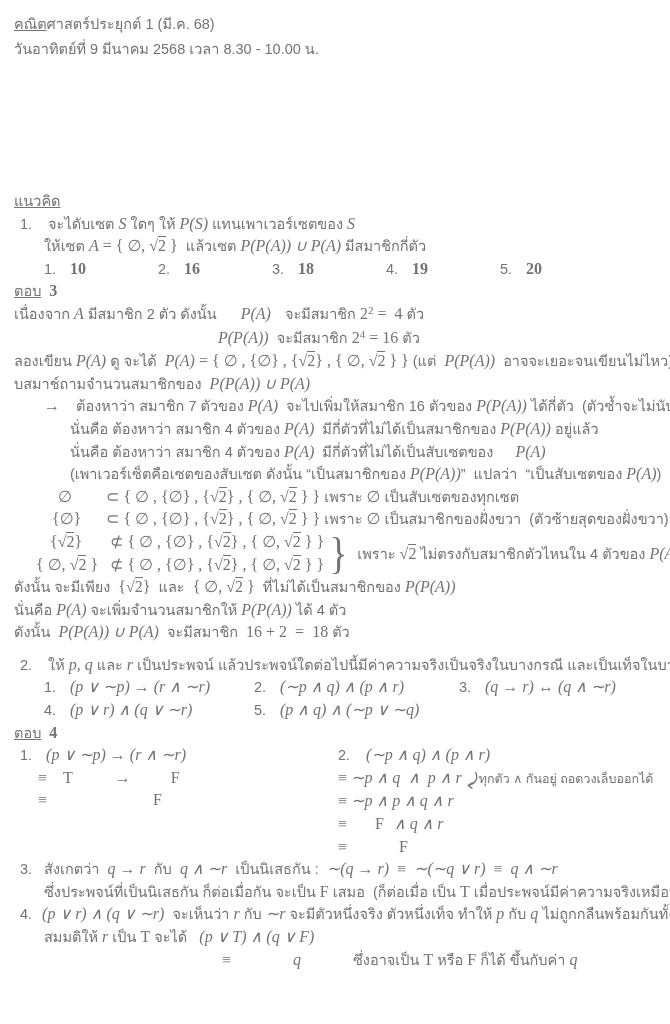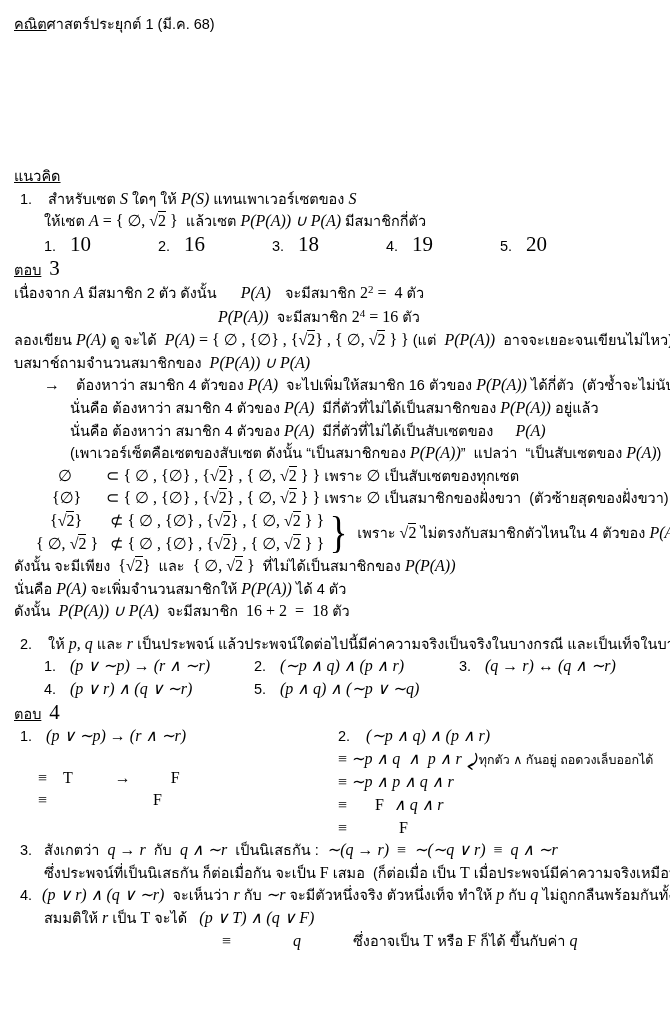--- a/index.html
+++ b/index.html
@@ -1,28 +1,28 @@
 <!DOCTYPE html>
 <html><head>
 <meta charset="utf-8">
 <style>
   *{margin:0;padding:0;box-sizing:border-box}
   html,body{background:#ffffff}
-  .page{width:670px;height:1024px;background:#ffffff;color:#000000;
+  .page{width:670px;height:1024px;background:#ffffff;color:#737373;
         font-family:"Liberation Sans",sans-serif;font-size:14.5px;
         padding:12px 6px 0 14px;overflow:hidden;position:relative}
   .hdr .line{line-height:25px}
   .line{line-height:22.6px;min-height:22.6px;white-space:pre}
   .sp{display:inline-block}
   .cell{display:inline-block;white-space:pre}
   .seg-t{font-family:"Liberation Sans",sans-serif}
   .seg-u{text-decoration:underline}
   .seg-m{font-family:"Liberation Serif",serif;font-style:italic;font-size:16px}
   .seg-n{font-family:"Liberation Serif",serif;font-size:16px}
-  .seg-b{font-family:"Liberation Serif",serif;font-size:21px;font-weight:normal}
+  .seg-b{font-family:"Liberation Serif",serif;font-size:16px;font-weight:bold}
   .seg-sup{font-family:"Liberation Serif",serif;font-size:11px;position:relative;top:-5px}
   .rad{border-top:1.3px solid currentColor}
   .opt-row{display:flex}
   .opt{display:inline-block}
   .opt-num{display:inline-block;width:26px}
   .cols{display:flex;align-items:flex-start}
   .col{flex:0 0 auto}
   .note-wrap{display:inline-block;margin-left:2px}
   .curve-arrow{width:15px;height:19px;vertical-align:-7px}
   .note-text{font-size:12.5px}
@@ -30,33 +30,34 @@
   .big-brace{font-family:"Liberation Serif",serif;font-size:44px;line-height:1;
              font-weight:400;margin:0 8px 0 4px;transform:scaleX(.85)}
   .brace-note{white-space:pre}
 </style>
 </head>
 <body>
 
 <div class="page">
   <header class="hdr">
     <div class="line"><span class="seg-u">คณิต</span><span>ศาสตร์ประยุกต์ 1 (มี.ค. 68)</span></div>
+    <div class="line">วันอาทิตย์ที่ 9 มีนาคม 2568 เวลา 8.30 - 10.00 น.</div>
   </header>
   <main id="doc-body">
       <div style="height: 128px;"></div>
       <div class="line"><span class="seg-u">แนวคิด</span></div>
-      <div class="line" style="padding-left: 6px;"><span class="seg-t">1.</span><span class="sp" style="width: 16px;"></span><span class="seg-t">สำหรับเซต </span><span class="seg-m">S</span><span class="seg-t"> ใดๆ ให้ </span><span class="seg-m">P(S)</span><span class="seg-t"> แทนเพาเวอร์เซตของ </span><span class="seg-m">S</span></div>
+      <div class="line" style="padding-left: 6px;"><span class="seg-t">1.</span><span class="sp" style="width: 16px;"></span><span class="seg-t">จะไดับเซต </span><span class="seg-m">S</span><span class="seg-t"> ใดๆ ให้ </span><span class="seg-m">P(S)</span><span class="seg-t"> แทนเพาเวอร์เซตของ </span><span class="seg-m">S</span></div>
       <div class="line" style="padding-left: 30px;"><span class="seg-t">ให้เซต </span><span class="seg-m">A</span><span class="seg-n"> = { ∅, </span><span class="seg-n">√<span class="rad">2</span></span><span class="seg-n"> }</span><span class="seg-t">  แล้วเซต </span><span class="seg-m">P(P(A)) ∪ P(A)</span><span class="seg-t"> มีสมาชิกกี่ตัว</span></div>
       <div class="line opt-row" style="padding-left: 30px;"><span class="opt" style="width: 114px;"><span class="opt-num">1.</span><span class="seg-b">10</span></span><span class="opt" style="width: 114px;"><span class="opt-num">2.</span><span class="seg-b">16</span></span><span class="opt" style="width: 114px;"><span class="opt-num">3.</span><span class="seg-b">18</span></span><span class="opt" style="width: 114px;"><span class="opt-num">4.</span><span class="seg-b">19</span></span><span class="opt" style="width: 114px;"><span class="opt-num">5.</span><span class="seg-b">20</span></span></div>
       <div class="line"><span class="seg-u">ตอบ</span><span class="sp" style="width: 8px;"></span><span class="seg-b">3</span></div>
       <div class="line"><span class="seg-t">เนื่องจาก </span><span class="seg-m">A</span><span class="seg-t"> มีสมาชิก 2 ตัว ดังนั้น</span><span class="sp" style="width: 24px;"></span><span class="seg-m">P(A)</span><span class="sp" style="width: 14px;"></span><span class="seg-t">จะมีสมาชิก </span><span class="seg-n">2</span><span class="seg-sup">2</span><span class="seg-n"> =  4 </span><span class="seg-t">ตัว</span></div>
       <div class="line" style="padding-left: 204px;"><span class="seg-m">P(P(A))</span><span class="sp" style="width: 8px;"></span><span class="seg-t">จะมีสมาชิก </span><span class="seg-n">2</span><span class="seg-sup">4</span><span class="seg-n"> = 16 </span><span class="seg-t">ตัว</span></div>
       <div class="line"><span class="seg-t">ลองเขียน </span><span class="seg-m">P(A)</span><span class="seg-t"> ดู จะได้  </span><span class="seg-m">P(A)</span><span class="seg-n"> = { ∅ , {∅} , {</span><span class="seg-n">√<span class="rad">2</span></span><span class="seg-n">} , { ∅, </span><span class="seg-n">√<span class="rad">2</span></span><span class="seg-n"> } }</span><span class="seg-t"> (แต่  </span><span class="seg-m">P(P(A))</span><span class="seg-t">  อาจจะเยอะจนเขียนไม่ไหว)</span></div>
       <div class="line"><span class="seg-t">บสมาช์ถามจำนวนสมาชิกของ  </span><span class="seg-m">P(P(A)) ∪ P(A)</span></div>
-      <div class="line" style="padding-left: 30px;"><span class="seg-n">→</span><span class="sp" style="width: 16px;"></span><span class="seg-t">ต้องหาว่า สมาชิก 4 ตัวของ </span><span class="seg-m">P(A)</span><span class="seg-t">  จะไปเพิ่มให้สมาชิก 16 ตัวของ </span><span class="seg-m">P(P(A))</span><span class="seg-t"> ได้กี่ตัว  (ตัวซ้ำจะไม่นับเพิ่ม)</span></div>
+      <div class="line" style="padding-left: 30px;"><span class="seg-n">→</span><span class="sp" style="width: 16px;"></span><span class="seg-t">ต้องหาว่า สมาชิก 7 ตัวของ </span><span class="seg-m">P(A)</span><span class="seg-t">  จะไปเพิ่มให้สมาชิก 16 ตัวของ </span><span class="seg-m">P(P(A))</span><span class="seg-t"> ได้กี่ตัว  (ตัวซ้ำจะไม่นับเพิ่ม)</span></div>
       <div class="line" style="padding-left: 56px;"><span class="seg-t">นั่นคือ ต้องหาว่า สมาชิก 4 ตัวของ </span><span class="seg-m">P(A)</span><span class="seg-t">  มีกี่ตัวที่ไม่ได้เป็นสมาชิกของ </span><span class="seg-m">P(P(A))</span><span class="seg-t"> อยู่แล้ว</span></div>
       <div class="line" style="padding-left: 56px;"><span class="seg-t">นั่นคือ ต้องหาว่า สมาชิก 4 ตัวของ </span><span class="seg-m">P(A)</span><span class="seg-t">  มีกี่ตัวที่ไม่ได้เป็นสับเซตของ</span><span class="sp" style="width: 22px;"></span><span class="seg-m">P(A)</span></div>
       <div class="line" style="padding-left: 56px;"><span class="seg-t">(เพาเวอร์เซ็ตคือเซตของสับเซต ดังนั้น “เป็นสมาชิกของ </span><span class="seg-m">P(P(A))</span><span class="seg-t">”  แปลว่า  “เป็นสับเซตของ </span><span class="seg-m">P(A)</span><span class="seg-t">)</span></div>
       <div class="line" style="padding-left: 44px;"><span class="cell" style="width: 48px;"><span class="seg-n">∅</span></span><span class="seg-n">⊂ { ∅ , {∅} , {</span><span class="seg-n">√<span class="rad">2</span></span><span class="seg-n">} , { ∅, </span><span class="seg-n">√<span class="rad">2</span></span><span class="seg-n"> } }</span><span class="seg-t"> เพราะ </span><span class="seg-n">∅</span><span class="seg-t"> เป็นสับเซตของทุกเซต</span></div>
       <div class="line" style="padding-left: 38px;"><span class="cell" style="width: 54px;"><span class="seg-n">{∅}</span></span><span class="seg-n">⊂ { ∅ , {∅} , {</span><span class="seg-n">√<span class="rad">2</span></span><span class="seg-n">} , { ∅, </span><span class="seg-n">√<span class="rad">2</span></span><span class="seg-n"> } }</span><span class="seg-t"> เพราะ </span><span class="seg-n">∅</span><span class="seg-t"> เป็นสมาชิกของฝั่งขวา  (ตัวซ้ายสุดของฝั่งขวา)</span></div>
       <div class="brace-group" style="padding-left: 22px;">
         <div>
           <div class="line"><span class="cell" style="width: 74px;"><span class="sp" style="width: 14px;"></span><span class="seg-n">{</span><span class="seg-n">√<span class="rad">2</span></span><span class="seg-n">}</span></span><span class="seg-n">⊄ { ∅ , {∅} , {</span><span class="seg-n">√<span class="rad">2</span></span><span class="seg-n">} , { ∅, </span><span class="seg-n">√<span class="rad">2</span></span><span class="seg-n"> } }</span></div>
           <div class="line"><span class="cell" style="width: 74px;"><span class="seg-n">{ ∅, </span><span class="seg-n">√<span class="rad">2</span></span><span class="seg-n"> }</span></span><span class="seg-n">⊄ { ∅ , {∅} , {</span><span class="seg-n">√<span class="rad">2</span></span><span class="seg-n">} , { ∅, </span><span class="seg-n">√<span class="rad">2</span></span><span class="seg-n"> } }</span></div>
         </div>
@@ -67,21 +68,21 @@
       <div class="line"><span class="seg-t">นั่นคือ </span><span class="seg-m">P(A)</span><span class="seg-t"> จะเพิ่มจำนวนสมาชิกให้ </span><span class="seg-m">P(P(A))</span><span class="seg-t"> ได้ 4 ตัว</span></div>
       <div class="line"><span class="seg-t">ดังนั้น  </span><span class="seg-m">P(P(A)) ∪ P(A)</span><span class="seg-t">  จะมีสมาชิก  </span><span class="seg-n">16 + 2  =  18 </span><span class="seg-t">ตัว</span></div>
       <div style="height: 10px;"></div>
       <div class="line" style="padding-left: 6px;"><span class="seg-t">2.</span><span class="sp" style="width: 16px;"></span><span class="seg-t">ให้ </span><span class="seg-m">p, q</span><span class="seg-t"> และ </span><span class="seg-m">r</span><span class="seg-t"> เป็นประพจน์ แล้วประพจน์ใดต่อไปนี้มีค่าความจริงเป็นจริงในบางกรณี และเป็นเท็จในบางกรณี</span></div>
       <div class="line opt-row" style="padding-left: 30px;"><span class="opt" style="width: 210px;"><span class="opt-num">1.</span><span class="seg-m">(p ∨ ∼p) → (r ∧ ∼r)</span></span><span class="opt" style="width: 205px;"><span class="opt-num">2.</span><span class="seg-m">(∼p ∧ q) ∧ (p ∧ r)</span></span><span class="opt"><span class="opt-num">3.</span><span class="seg-m">(q → r) ↔ (q ∧ ∼r)</span></span></div>
       <div class="line opt-row" style="padding-left: 30px;"><span class="opt" style="width: 210px;"><span class="opt-num">4.</span><span class="seg-m">(p ∨ r) ∧ (q ∨ ∼r)</span></span><span class="opt"><span class="opt-num">5.</span><span class="seg-m">(p ∧ q) ∧ (∼p ∨ ∼q)</span></span></div>
       <div class="line"><span class="seg-u">ตอบ</span><span class="sp" style="width: 8px;"></span><span class="seg-b">4</span></div>
       <div class="cols" style="padding-left: 6px;">
         <div class="col" style="width: 318px;">
           <div class="line"><span class="seg-t">1.</span><span class="sp" style="width: 14px;"></span><span class="seg-m">(p ∨ ∼p) → (r ∧ ∼r)</span></div>
-          <div class="line" style="padding-left: 18px; margin-top: 19px;"><span class="seg-n">≡</span><span class="sp" style="width: 16px;"></span><span class="seg-n">T</span><span class="sp" style="width: 42px;"></span><span class="seg-n">→</span><span class="sp" style="width: 40px;"></span><span class="seg-n">F</span></div>
+          <div class="line" style="padding-left: 18px;"><span class="seg-n">≡</span><span class="sp" style="width: 16px;"></span><span class="seg-n">T</span><span class="sp" style="width: 42px;"></span><span class="seg-n">→</span><span class="sp" style="width: 40px;"></span><span class="seg-n">F</span></div>
           <div class="line" style="padding-left: 18px;"><span class="seg-n">≡</span><span class="sp" style="width: 106px;"></span><span class="seg-n">F</span></div>
         </div>
         <div class="col">
           <div class="line"><span class="seg-t">2.</span><span class="sp" style="width: 16px;"></span><span class="seg-m">(∼p ∧ q) ∧ (p ∧ r)</span></div>
           <div class="line"><span class="seg-n">≡ </span><span class="seg-m">∼p ∧ q  ∧  p ∧ r</span><span class="note-wrap"><svg viewBox="0 0 16 20" class="curve-arrow">
                 <path d="M12.5 1.5 C15.5 8 12 13.5 4.5 15.2 M4.5 15.2 L9 12.6 M4.5 15.2 L8.6 18.2" fill="none" stroke="currentColor" stroke-width="1.4" stroke-linecap="round"></path>
               </svg><span class="note-text">ทุกตัว ∧ กันอยู่ ถอดวงเล็บออกได้</span></span></div>
           <div class="line"><span class="seg-n">≡ </span><span class="seg-m">∼p ∧ p ∧ q ∧ r</span></div>
           <div class="line"><span class="seg-n">≡</span><span class="sp" style="width: 28px;"></span><span class="seg-n">F </span><span class="sp" style="width: 6px;"></span><span class="seg-m">∧ q ∧ r</span></div>
           <div class="line"><span class="seg-n">≡</span><span class="sp" style="width: 52px;"></span><span class="seg-n">F</span></div>

